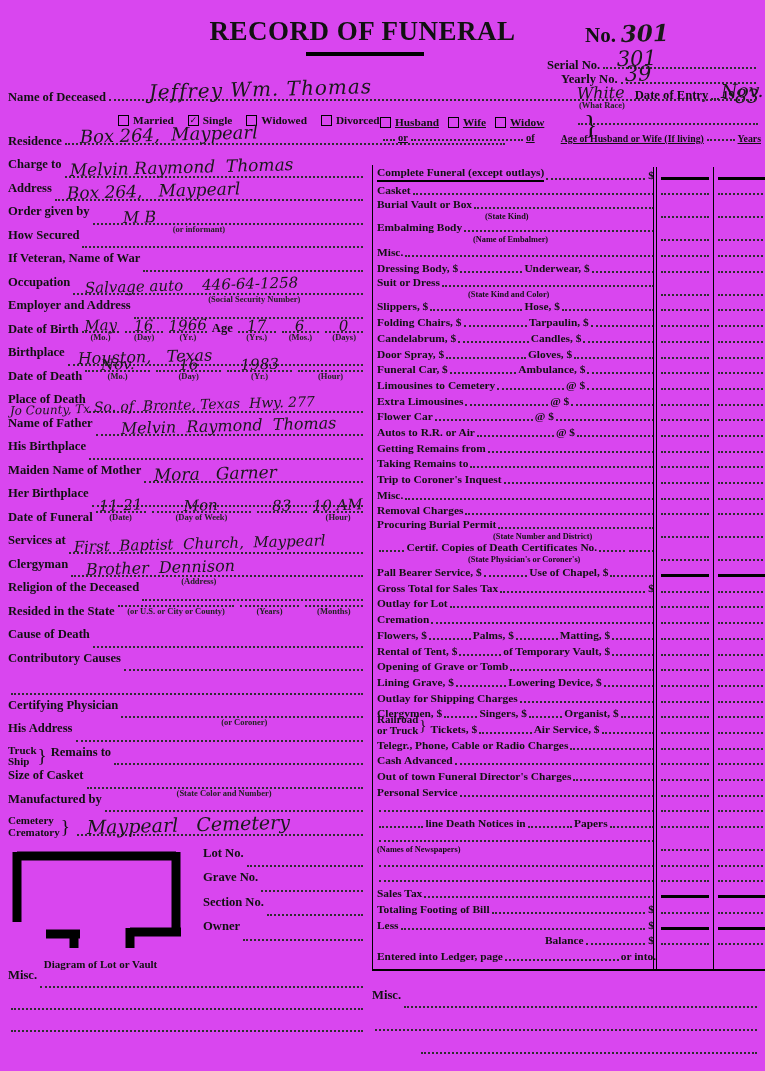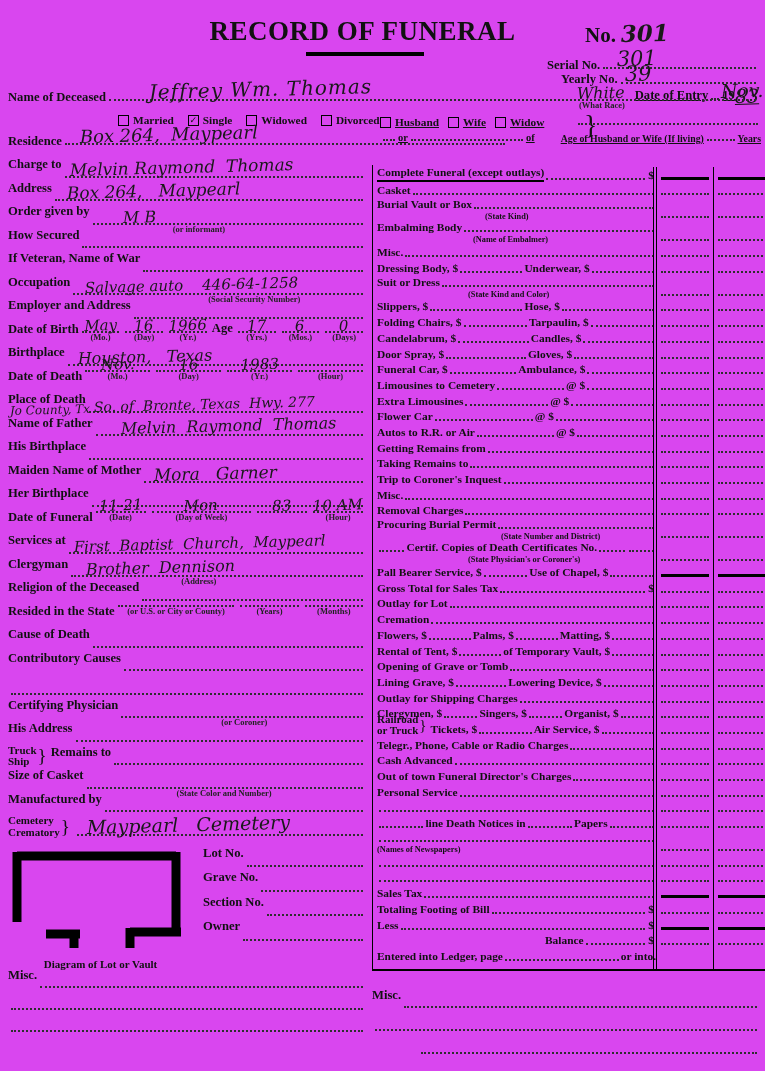--- a/index.html
+++ b/index.html
@@ -99,21 +99,21 @@
       <span class="dots">
         <span class="hw" style="left:14px;font-size:21px;">301</span>
       </span>
     </div>
     <div class="tg" style="width:198px;">
       <span class="label">Yearly No.</span>
       <span class="dots">
         <span class="hw" style="left:4px;font-size:21px;">39</span>
       </span>
     </div>
-    <div class="tg" style="flex:1;text-decoration:underline;">
+    <div class="tg" style="flex:1;">
       <span class="label">Date of Entry</span>
       <span class="dots">
         <span class="hw" style="left:10px;font-size:19px;">Nov. 16</span>
       </span>
       <span class="label">19</span>
       <span class="hw inline" style="font-size:19px;">83</span>
     </div>
   </div>
 
   <div class="toprow" style="top:90px;left:8px;right:6px;">
@@ -725,21 +725,21 @@
             <span class="amt"></span>
           </div>
           <div class="bcol2">
             <span class="amt"></span>
           </div>
         </div>
         <div class="brow wsub">
           <div class="blabel">
             <span class="t">Procuring Burial Permit</span>
             <span class="dots bdots"></span>
-            <span class="bsub" style="left: 128px; text-align: right;">(State Number and District)</span>
+            <span class="bsub" style="left: 120px; text-align: right;">(State Number and District)</span>
           </div>
           <div class="bcol1">
             <span class="amt"></span>
           </div>
           <div class="bcol2">
             <span class="amt"></span>
           </div>
         </div>
         <div class="brow wsub">
           <div class="blabel">

